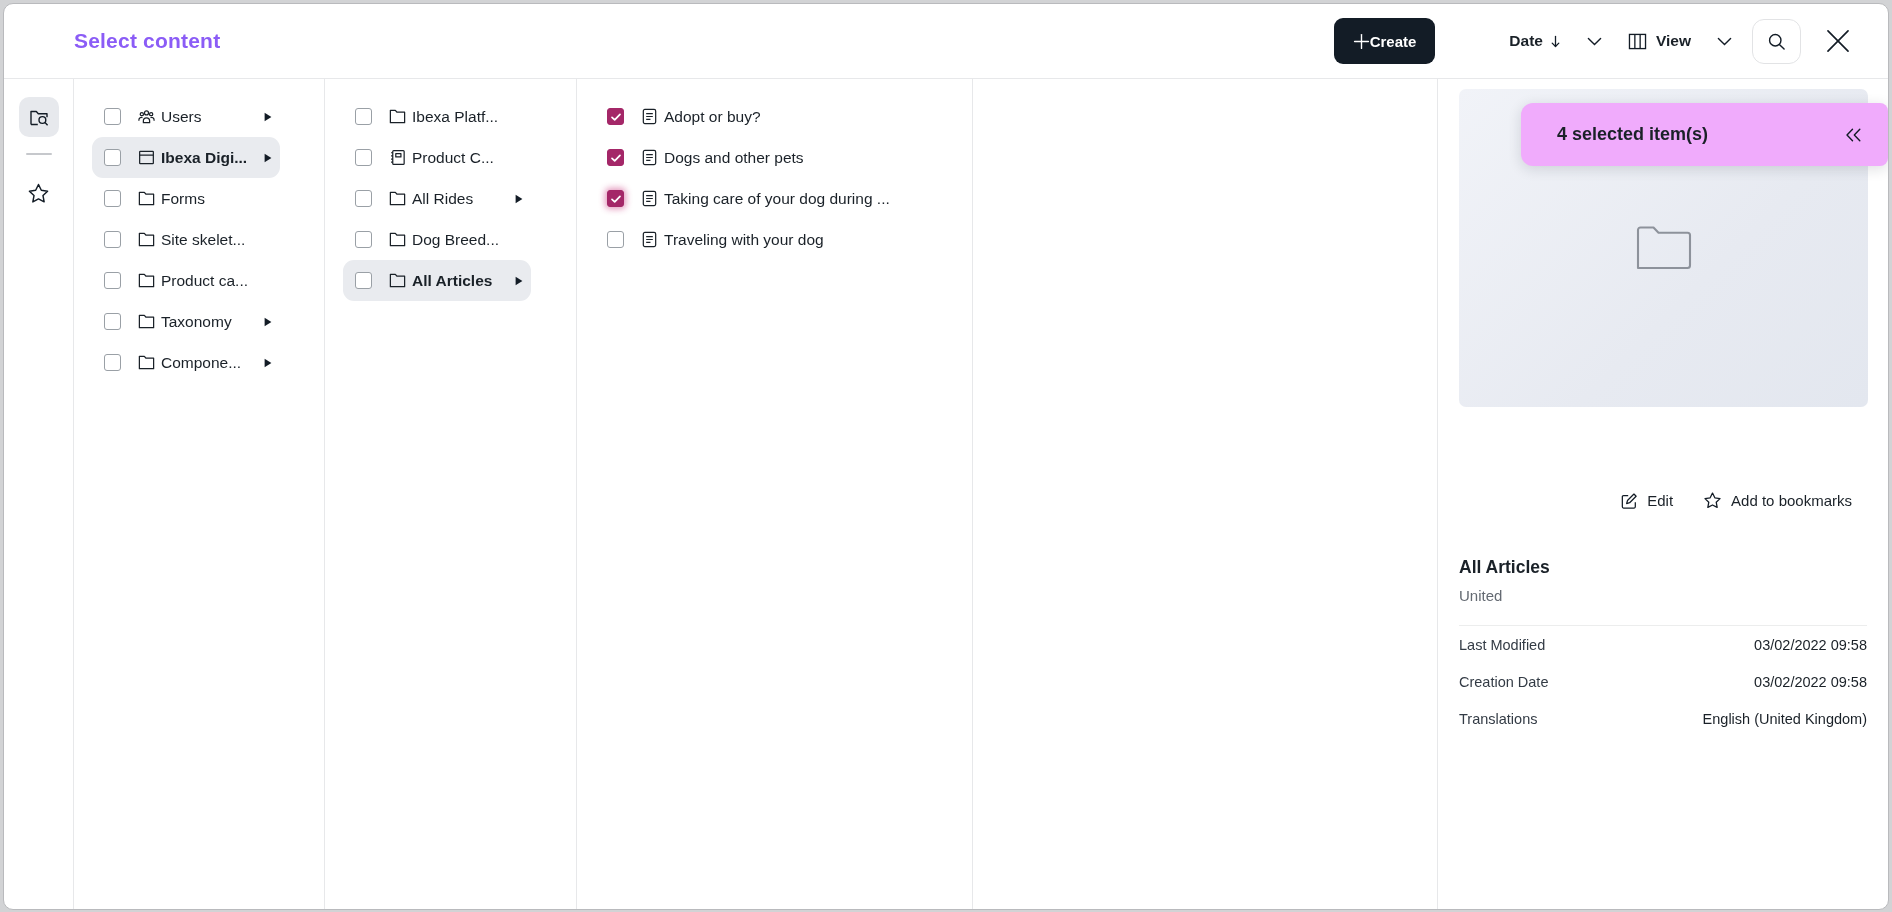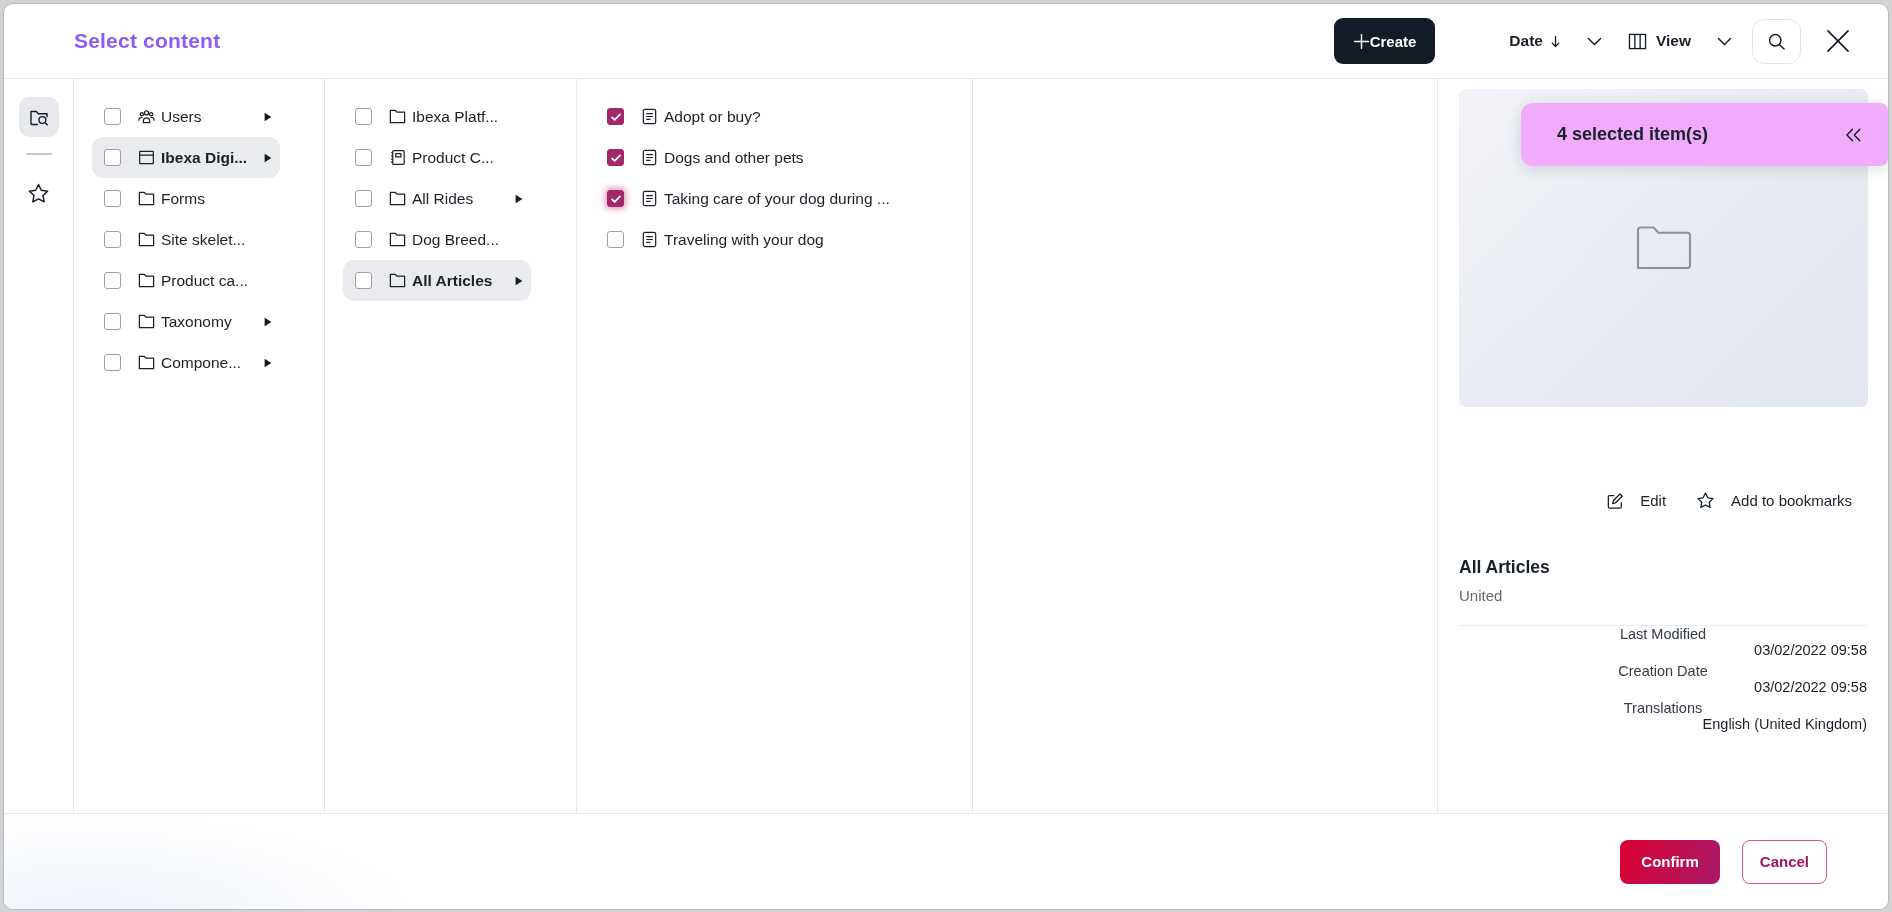--- a/index.html
+++ b/index.html
@@ -63,26 +63,26 @@
   .preview { position:absolute; left:21px; right:20px; top:10px; height:318px;
              border-radius:7px; background:linear-gradient(135deg,#f1f3f8 0%,#e7eaf1 60%,#e3e7ef 100%);
              display:flex; align-items:center; justify-content:center; }
   .selected-card { position:absolute; top:12px; right:0; left:83px; height:63px;
                    background:#f0abfc; border-radius:12px 8px 8px 12px;
                    box-shadow:0 3px 14px rgba(20,28,40,.14);
                    display:flex; align-items:center; padding:0 26px 0 36px;margin-top:12px; }
   .selected-title { font-size:18px; font-weight:700; }
   .collapse-btn { margin-left:auto; display:flex; align-items:center; cursor:pointer; }
   .panel-actions { position:absolute; top:412px; right:36px; display:flex; gap:30px; }
-  .panel-action { display:flex; align-items:center; gap:16px; background:none; border:none;
+  .panel-action { display:flex; align-items:center; gap:9px; background:none; border:none;
                   font-size:15px; color:#1a2128; font-family:inherit; cursor:pointer; }
   .item-title { position:absolute; top:478px; left:21px; font-size:17.5px; font-weight:700; }
   .item-type { position:absolute; top:508px; left:21px; font-size:15px; color:#646a72; }
   .meta { position:absolute; top:546px; left:21px; right:21px; border-top:1px solid #eceded; }
-  .meta-row { display:flex; align-items:center; height:37px; font-size:14.5px;flex-direction:column; }
+  .meta-row { display:flex; align-items:center; height:37px; font-size:14.5px; }
   .meta-label { color:#333b45; }
   .meta-value { margin-left:auto; color:#1a2128; }
 
   
   .modal-footer { height:96px; flex:none; border-top:1px solid #e7e8ea;
                   display:flex; align-items:center; justify-content:flex-end; gap:22px;
                   padding-right:61px;
                   background:radial-gradient(420px 130px at 90px 105%, #edf3fb 0%, #ffffff 75%); }
   .btn-confirm { height:44px; padding:0 21px; border:none; border-radius:8px; color:#fff;
                  font-size:15px; font-weight:600; font-family:inherit; cursor:pointer;
@@ -454,17 +454,13 @@
             <span class="meta-value">03/02/2022 09:58</span>
           </div>
           <div class="meta-row">
             <span class="meta-label">Translations</span>
             <span class="meta-value">English (United Kingdom)</span>
           </div>
         </div>
     </aside>
   </div>
 
-  <footer class="modal-footer">
-    <button class="btn-confirm">Confirm</button>
-    <button class="btn-cancel">Cancel</button>
-  </footer>
 </div>
 
 </body></html>

